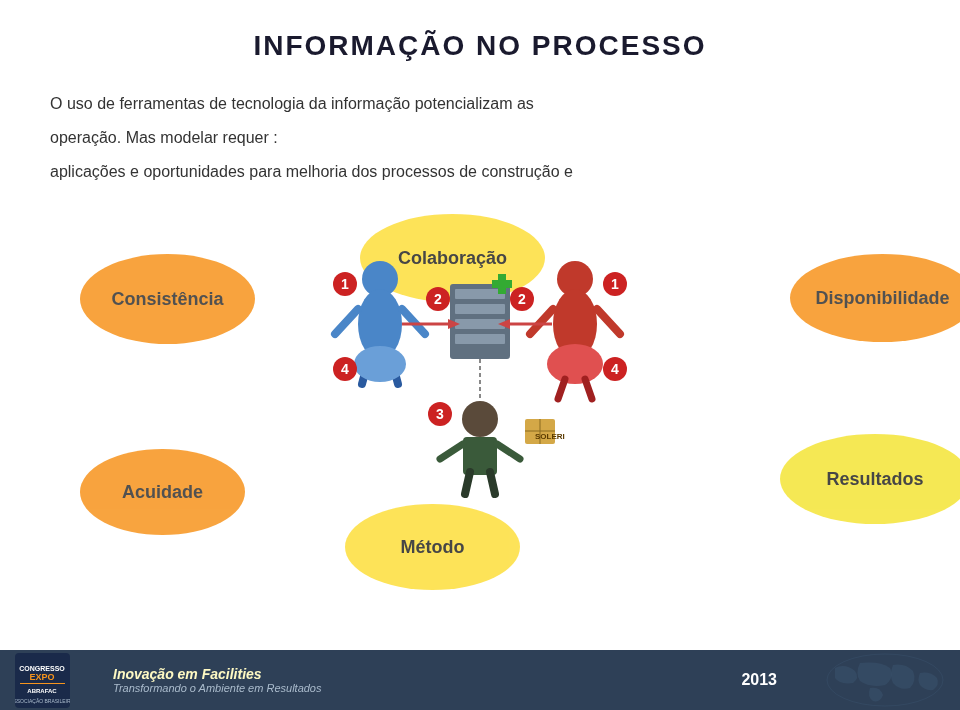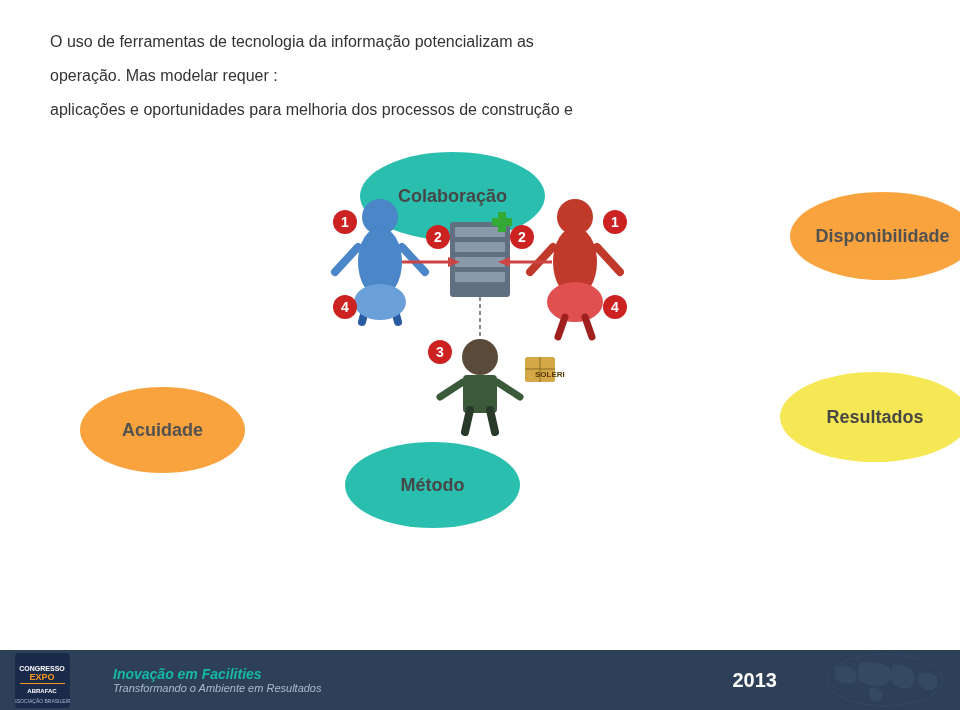--- a/index.html
+++ b/index.html
@@ -61,21 +61,21 @@
       color: #333;
       text-align: center;
     }
 
     .oval-orange {
       background: #f7941d;
       opacity: 0.85;
     }
 
     .oval-green-light {
-      background: #14b8a6;
+      background: #fde047;
       opacity: 0.9;
     }
 
     .oval-yellow {
       background: #f5e642;
       opacity: 0.9;
     }
 
     
     .center-illustration {
@@ -114,64 +114,68 @@
       height: 55px;
       margin-right: 15px;
       flex-shrink: 0;
     }
 
     .footer-text-block {
       flex: 1;
     }
 
     .footer-title {
-      color: #14b8a6;
+      color: #fef9c3;
       font-size: 14px;
       font-weight: bold;
       font-style: italic;
     }
 
     .footer-subtitle {
       color: #aabbcc;
       font-size: 11px;
       font-style: italic;
     }
 
     .footer-year {
       color: #ffffff;
-      font-size: 20px;
+      font-size: 16px;
       font-weight: bold;
       margin-left: auto;
       margin-right: 20px;
     }
 
     .footer-map {
       width: 120px;
       height: 55px;
       opacity: 0.4;
       overflow: hidden;
     }
   </style>
 </head>
 <body>
 
 <div class="main-content">
 
+  <h1 class="page-title">INFORMAÇÃO NO PROCESSO</h1>
 
   <p class="body-text">
     <span>O uso de ferramentas de tecnologia da informação </span><strong>potencializam as</strong>
   </p>
   <p class="body-text">
     <span>operação.</span>
     <span>Mas modelar requer :</span>
   </p>
   <p class="body-text">aplicações e oportunidades para melhoria dos processos de construção  e</p>
 
   <div class="ovals-container">
 
+    <div class="oval oval-orange" style="left:30px; top:60px; width:175px; height:90px;">
+      <span>Consistência</span>
+    </div>
 
     <div class="oval oval-green-light" style="left:310px; top:20px; width:185px; height:88px;">
       <span>Colaboração</span>
     </div>
 
     <div class="oval oval-orange" style="left:740px; top:60px; width:185px; height:88px;">
       <span>Disponibilidade</span>
     </div>
 
     <div class="oval oval-orange" style="left:30px; top:255px; width:165px; height:86px;">

